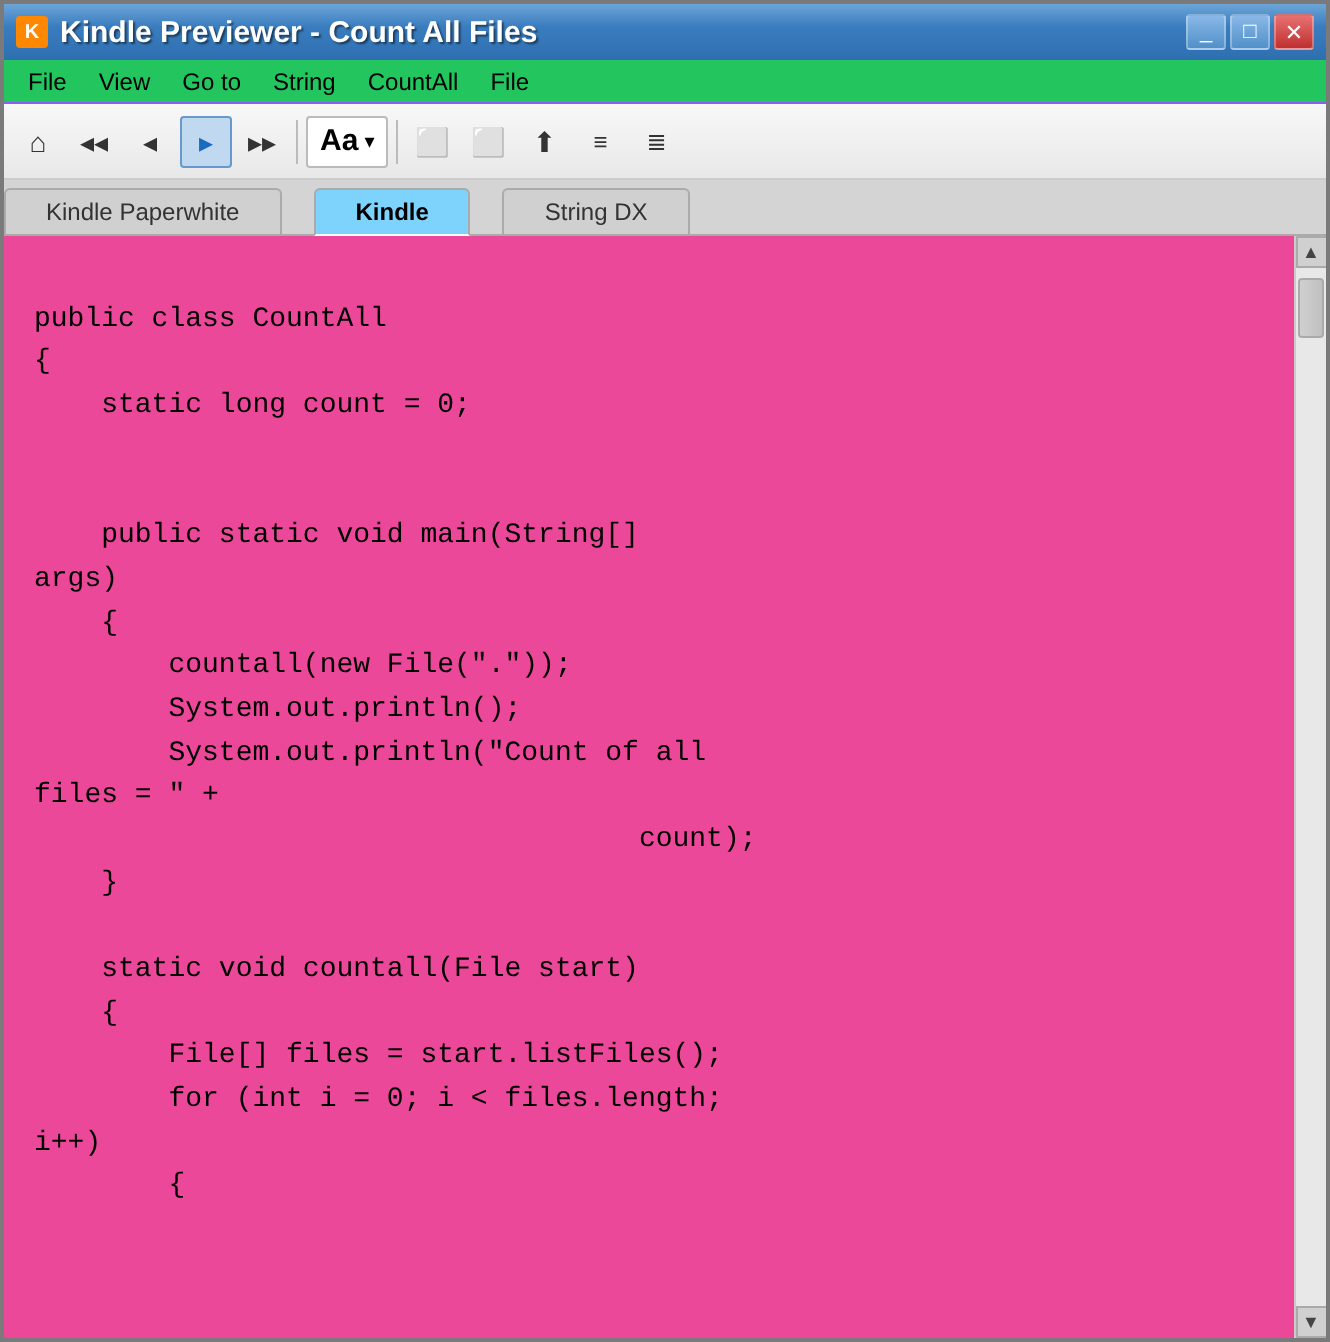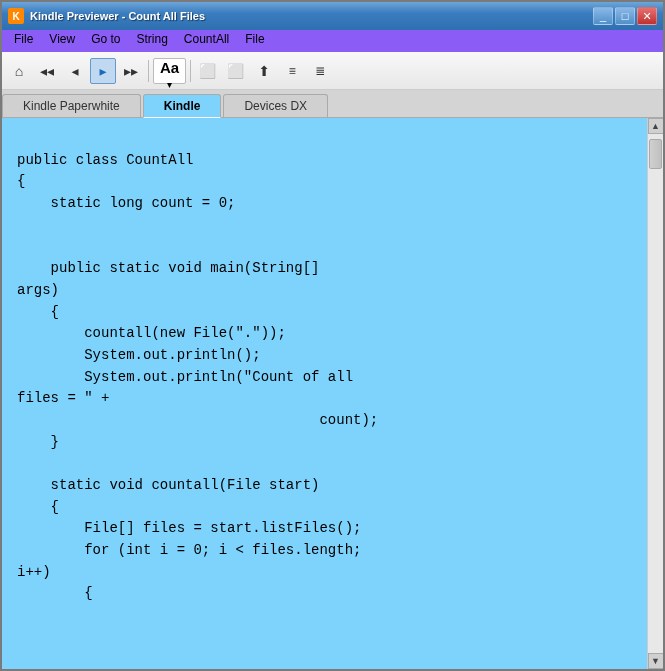--- a/index.html
+++ b/index.html
@@ -13,38 +13,38 @@
       background: linear-gradient(to bottom, #6da5d8 0%, #3a7dbf 40%, #2e6fb0 100%);
       height: 28px;
       display: flex;
       align-items: center;
       justify-content: space-between;
       padding: 0 6px;
       flex-shrink: 0;
     }
     .title-bar-left { display: flex; align-items: center; gap: 6px; }
     .title-bar-icon { width: 16px; height: 16px; background: #ff8800; border-radius: 2px; font-size: 10px; display: flex; align-items: center; justify-content: center; color: white; font-weight: bold; }
-    .title-bar-text { color: white; font-size: 11px; font-weight: bold; text-shadow: 1px 1px 1px rgba(0,0,0,0.5); }
+    .title-bar-text { color: white; font-size: 15px; font-weight: bold; text-shadow: 1px 1px 1px rgba(0,0,0,0.5); }
     .title-bar-controls { display: flex; gap: 2px; }
     .title-ctrl-btn {
       width: 20px; height: 18px; border: 1px solid rgba(255,255,255,0.3);
       background: linear-gradient(to bottom, #8ab8e8, #5090c8);
       color: white; font-size: 11px; display: flex; align-items: center; justify-content: center;
       cursor: pointer; border-radius: 2px;
     }
     .title-ctrl-btn.close { background: linear-gradient(to bottom, #e87070, #c03030); }
 
     
     .menu-bar {
-      background: #8b5cf6;
+      background: #22c55e;
       height: 22px;
       display: flex;
       align-items: center;
       padding: 0 4px;
-      border-bottom: 4px solid #8b5cf6;
+      border-bottom: 1px solid #8b5cf6;
       flex-shrink: 0;
     }
     .menu-item { padding: 2px 8px; font-size: 12px; color: #000; cursor: pointer; }
 
     
     .toolbar {
       background: linear-gradient(to bottom, #f8f8f8, #e8e8e8);
       height: 38px;
       display: flex;
       align-items: center;
@@ -55,41 +55,41 @@
     }
     .tb-btn {
       width: 26px; height: 26px; border: 1px solid transparent;
       background: transparent; display: flex; align-items: center; justify-content: center;
       cursor: pointer; border-radius: 2px; font-size: 14px; color: #333;
     }
     .tb-btn.active { background: #c0d8f0; border-color: #6699cc; }
     .tb-separator { width: 1px; height: 22px; background: #bbb; margin: 0 2px; }
     .tb-font-btn {
       height: 26px; padding: 0 6px; border: 1px solid #bbb; background: white;
-      display: flex; align-items: center; gap: 3px; cursor: pointer; border-radius: 2px; font-size: 13px; flex-direction: column;
+      display: flex; align-items: center; gap: 3px; cursor: pointer; border-radius: 2px; font-size: 13px;
     }
 
     
     .tab-bar {
       background: #d4d4d4;
       height: 28px;
       display: flex;
       align-items: flex-end;
       padding: 0 0;
       border-bottom: 1px solid #aaa;
       flex-shrink: 0;
     }
     .tab {
       padding: 4px 20px;
       font-size: 12px;
       cursor: pointer;
       border: 1px solid #aaa;
       border-bottom: none;
       background: #d0d0d0;
-      margin-right: 2px;
+      margin-right: 16px;
       border-radius: 3px 3px 0 0;
       color: #333;
     }
     .tab.active {
       background: #7dd3fc;
       font-weight: bold;
       color: #000;
       border-bottom: 1px solid white;
       margin-bottom: -1px;
     }
@@ -97,21 +97,21 @@
     
     .content-area {
       display: flex;
       flex: 1;
       overflow: hidden;
       background: white;
     }
     .code-area {
       flex: 1;
       overflow: hidden;
-      background: #7dd3fc;
+      background: #ec4899;
       padding: 10px 15px;
       font-family: 'Courier New', Courier, monospace;
       font-size: 14px;
       line-height: 1.55;
       color: #000;
       white-space: pre;
       overflow-y: auto;
       overflow-x: hidden;
     }
     .scrollbar {
@@ -190,21 +190,21 @@
   </div>
 
   <div class="tab-bar">
     <div class="tab">
       <span>Kindle Paperwhite</span>
     </div>
     <div class="tab active">
       <span>Kindle</span>
     </div>
     <div class="tab">
-      <span>Devices DX</span>
+      <span>String DX</span>
     </div>
   </div>
 
   <div class="content-area">
     <div class="code-area">
 <span>public class CountAll
 {
     static long count = 0;
 
 

